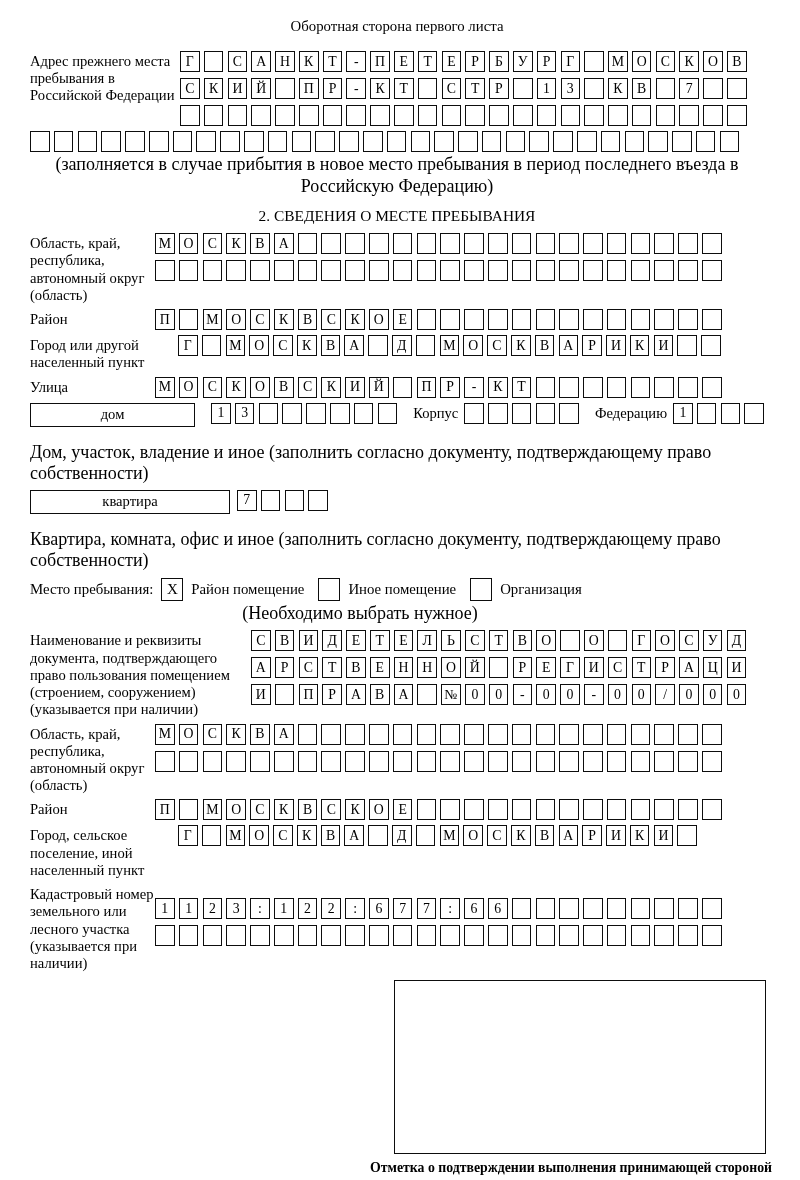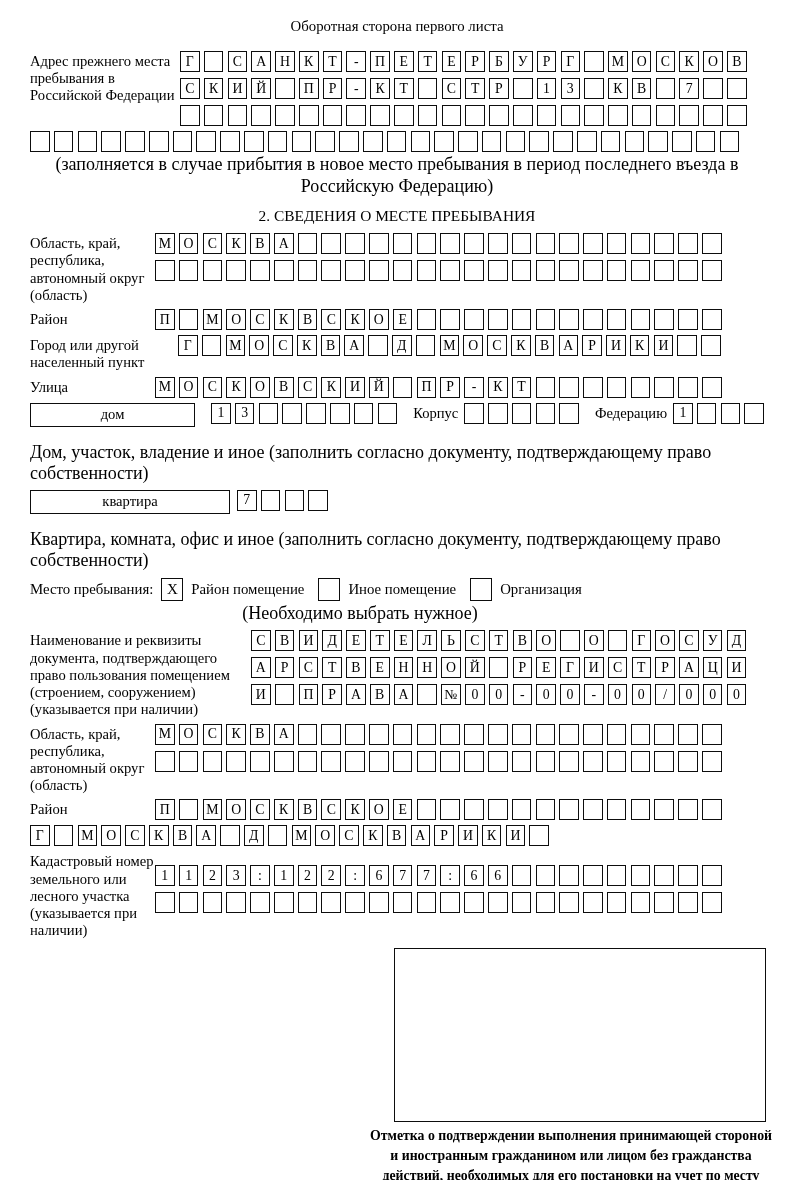--- a/index.html
+++ b/index.html
@@ -552,20 +552,21 @@
         <span class="cell"></span>
         <span class="cell"></span>
         <span class="cell"></span>
         <span class="cell"></span>
         <span class="cell"></span>
         <span class="cell"></span>
       </div>
   </div>
 
   <div class="form-row">
+    <div class="row-label lbl-148">Город, сельское поселение, иной населенный пункт</div>
     <div class="cellrow">
         <span class="cell">Г</span>
         <span class="cell"></span>
         <span class="cell">М</span>
         <span class="cell">О</span>
         <span class="cell">С</span>
         <span class="cell">К</span>
         <span class="cell">В</span>
         <span class="cell">А</span>
         <span class="cell"></span>

